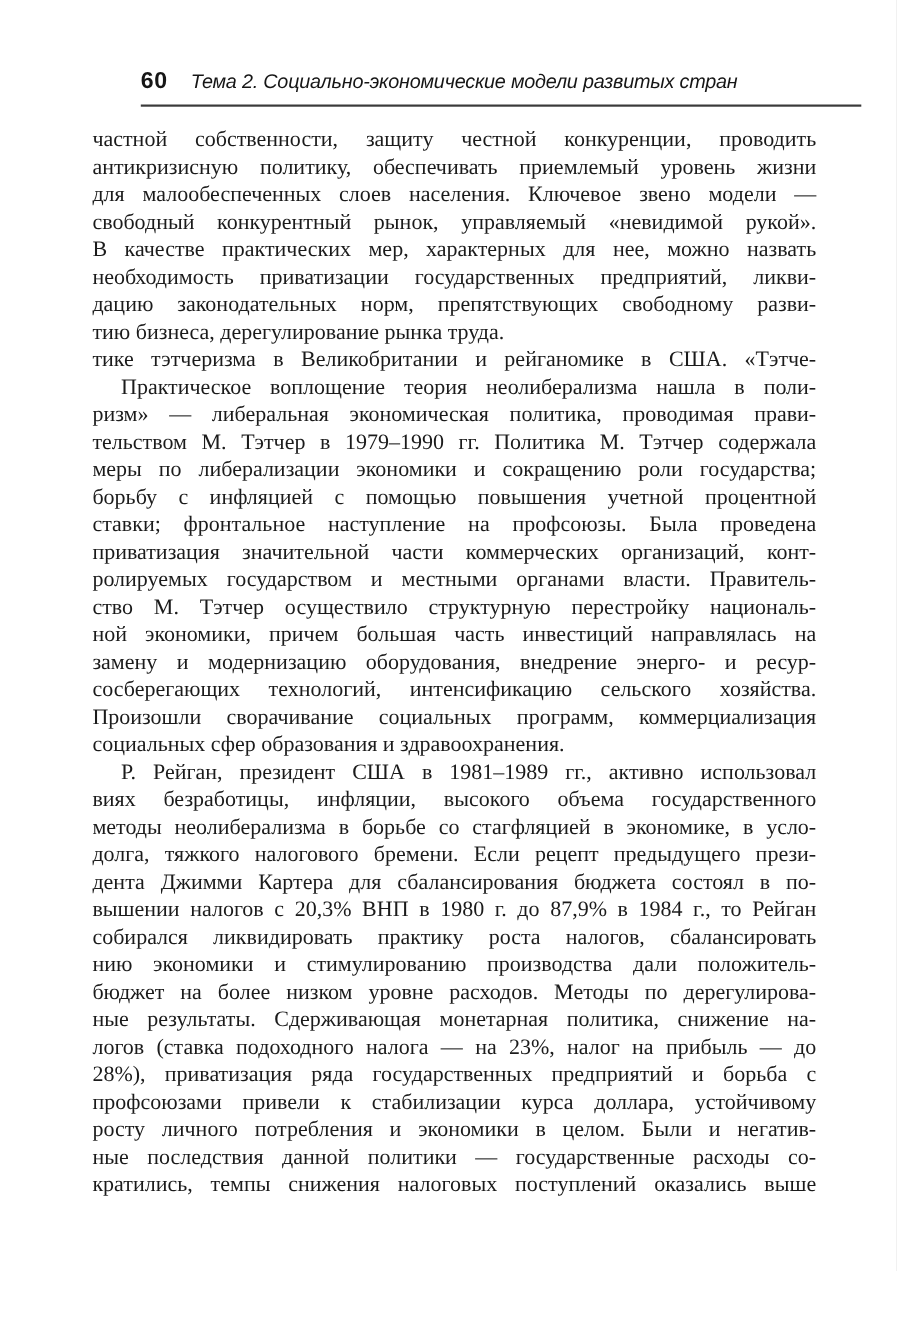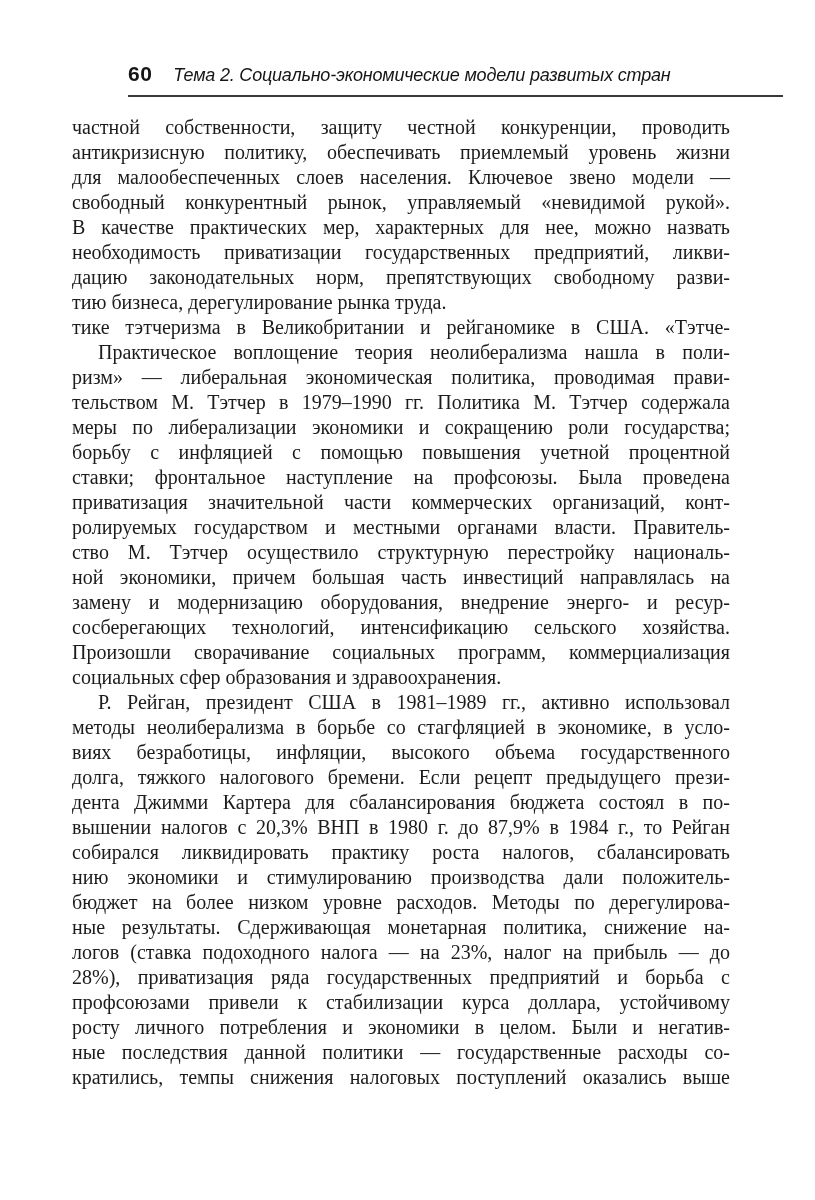--- a/index.html
+++ b/index.html
@@ -37,21 +37,21 @@
     font-style: italic;
   }
   .header-rule {
     margin-top: 9px;
     border: none;
     border-top: 2px solid #3a3a3a;
     width: 100%;
   }
   .body-text {
     position: absolute;
-    left: 72px;
+    left: 84px;
     top: 115px;
     width: 658px;
     font-family: "Liberation Serif", serif;
     font-size: 20px;
     line-height: 25px;
     color: #1b1b1b;
   }
   .paragraph { margin: 0; }
   .line {
     text-align: justify;
@@ -97,22 +97,22 @@
         <div class="line">ролируемых государством и местными органами власти. Правитель-</div>
         <div class="line">ство М. Тэтчер осуществило структурную перестройку националь-</div>
         <div class="line">ной экономики, причем большая часть инвестиций направлялась на</div>
         <div class="line">замену и модернизацию оборудования, внедрение энерго- и ресур-</div>
         <div class="line">сосберегающих технологий, интенсификацию сельского хозяйства.</div>
         <div class="line">Произошли сворачивание социальных программ, коммерциализация</div>
         <div class="line para-end">социальных сфер образования и здравоохранения.</div>
       </div>
       <div class="paragraph">
         <div class="line indent">Р. Рейган, президент США в 1981–1989 гг., активно использовал</div>
+        <div class="line">виях безработицы, инфляции, высокого объема государственного</div>
         <div class="line">методы неолиберализма в борьбе со стагфляцией в экономике, в усло-</div>
-        <div class="line">виях безработицы, инфляции, высокого объема государственного</div>
         <div class="line">долга, тяжкого налогового бремени. Если рецепт предыдущего прези-</div>
         <div class="line">дента Джимми Картера для сбалансирования бюджета состоял в по-</div>
         <div class="line">вышении налогов с 20,3% ВНП в 1980 г. до 87,9% в 1984 г., то Рейган</div>
         <div class="line">собирался ликвидировать практику роста налогов, сбалансировать</div>
         <div class="line">нию экономики и стимулированию производства дали положитель-</div>
         <div class="line">бюджет на более низком уровне расходов. Методы по дерегулирова-</div>
         <div class="line">ные результаты. Сдерживающая монетарная политика, снижение на-</div>
         <div class="line">логов (ставка подоходного налога — на 23%, налог на прибыль — до</div>
         <div class="line">28%), приватизация ряда государственных предприятий и борьба с</div>
         <div class="line">профсоюзами привели к стабилизации курса доллара, устойчивому</div>

